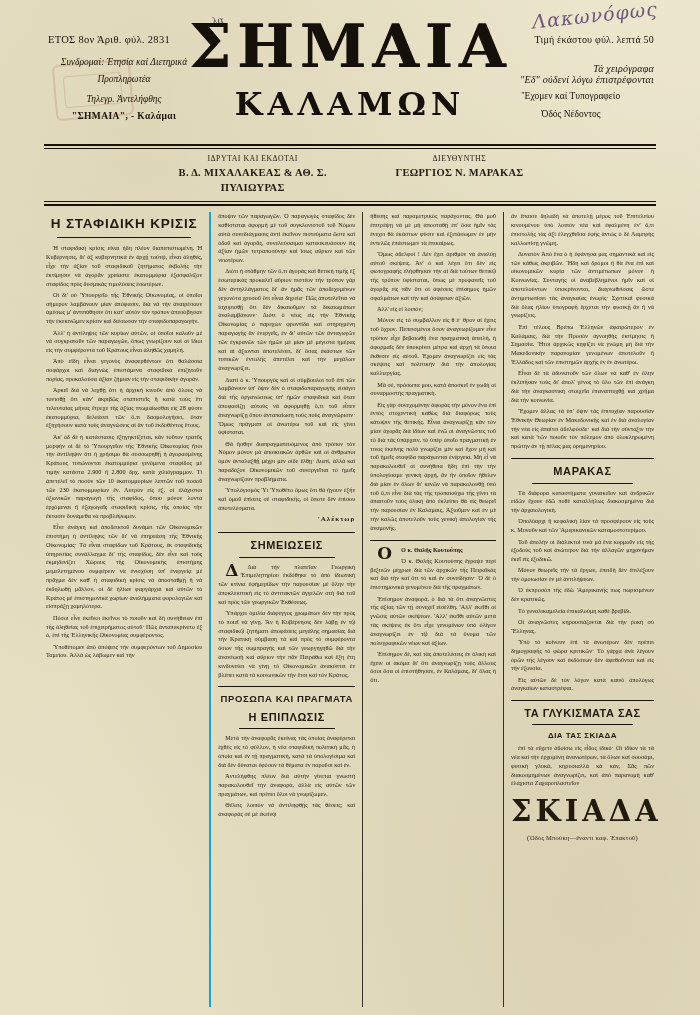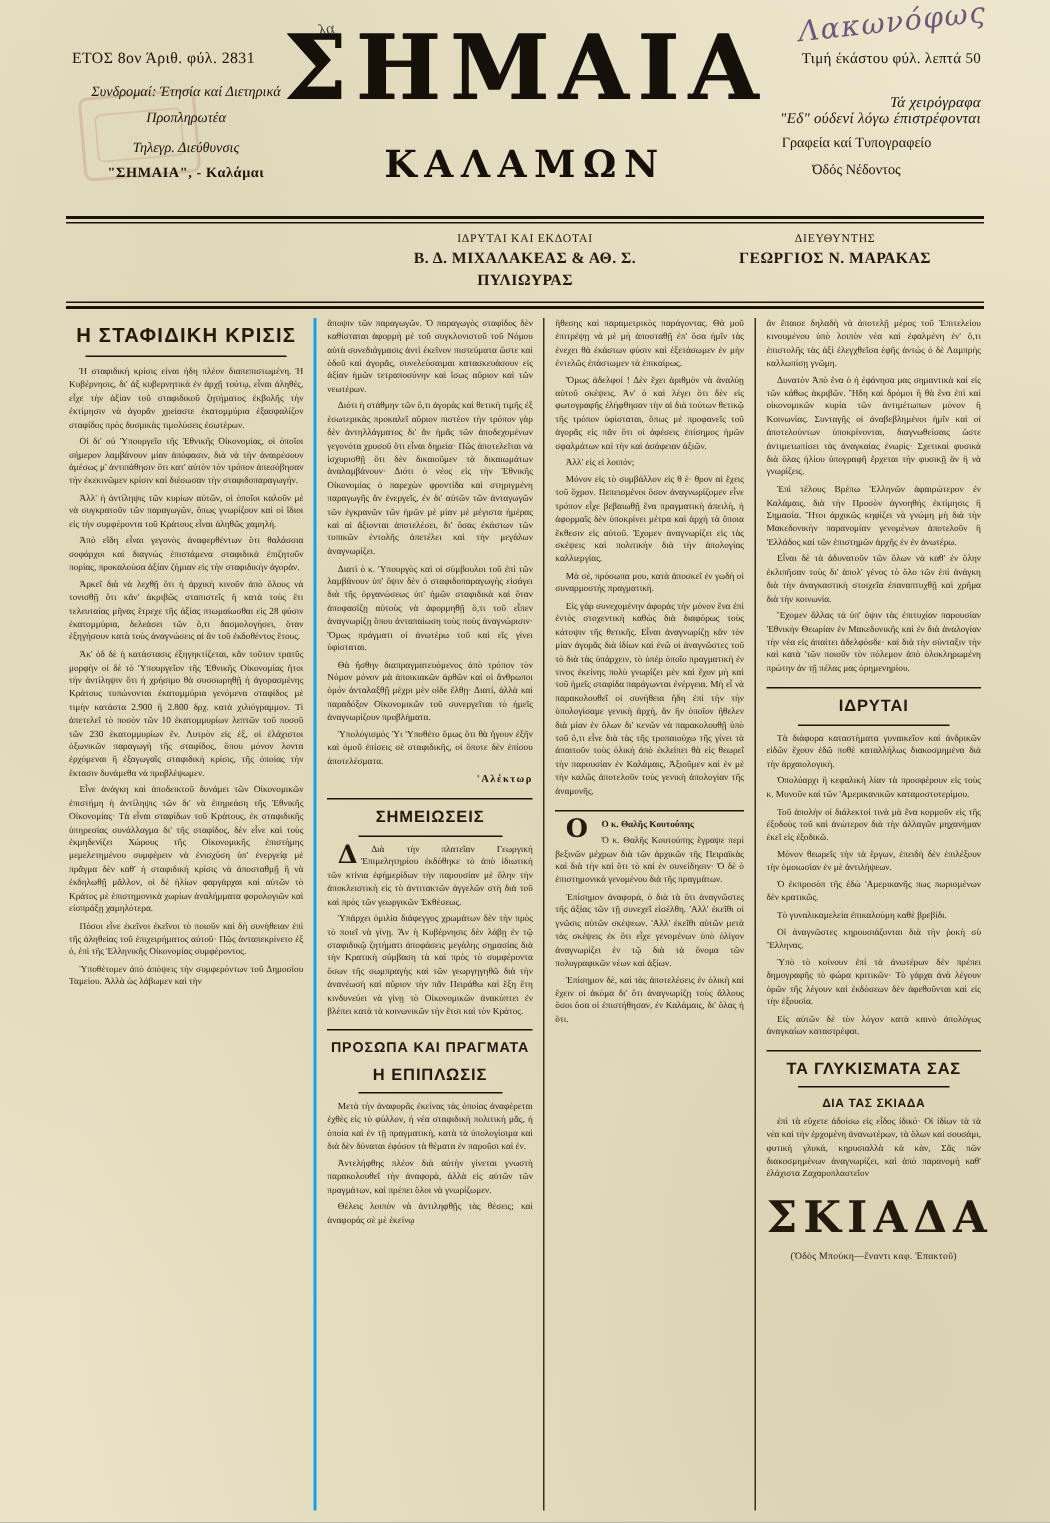--- a/index.html
+++ b/index.html
@@ -97,23 +97,23 @@
     font-weight: bold;
     font-size: 60px;
     letter-spacing: 6px;
     line-height: 0.95;
     color: #15100a;
     text-shadow: 0.6px 0 0 #15100a;
   }
   .title-sub {
     font-family: "DejaVu Serif", serif;
     font-weight: bold;
-    font-size: 25px;
+    font-size: 32px;
     letter-spacing: 5px;
-    margin-top: 20px;
+    margin-top: 10px;
     color: #15100a;
   }
   .title-tag {
     font-family: "Liberation Sans", sans-serif;
     font-weight: bold;
     font-size: 12.5px;
     letter-spacing: 0.6px;
     margin-top: 5px;
   }
   .stamp {
@@ -144,21 +144,21 @@
   }
 
   
   .rule-thick { border-top: 2px solid #1a1308; }
   .rule-thin { border-top: 1px solid #1a1308; }
   .rule-gap { height: 2px; }
 
   .editors-bar {
     display: flex;
     align-items: flex-start;
-    justify-content: flex-end;
+    justify-content: center;
     padding: 4px 2px 5px 2px;
     font-size: 9.5px;
   }
   .editors-bar .col {
     text-align: center;
     line-height: 1.5;
   }
   .editors-bar .cap { font-size: 7.8px; letter-spacing: 0.5px; }
   .editors-bar .nm { font-weight: bold; font-size: 10.5px; letter-spacing: 0.3px; }
   .editors-bar .mid { font-size: 12px; font-weight: bold; letter-spacing: 1px; padding-top: 6px;}
@@ -285,26 +285,26 @@
 
       <div class="price-line">
         <div>Τιμή έκάστου φύλ. λεπτά 50</div>
         <div style="margin-top:18px;font-style:italic">Τά χειρόγραφα</div>
         <div style="font-style:italic">"Εδ" ούδενί λόγω έπιστρέφονται</div>
       </div>
 
       <div class="left-block">
         <div class="lbl">Συνδρομαί: Έτησία καί Διετηρικά</div>
         <div class="lbl">Προπληρωτέα</div>
-        <div class="lbl" style="margin-top:4px">Τηλεγρ. Διεύθυνσις</div>
+        <div class="lbl" style="margin-top:4px">Τηλεγρ. Ἀντελήφθης</div>
         <div class="nm">"ΣΗΜΑΙΑ", - Καλάμαι</div>
       </div>
 
       <div class="right-block">
-        <div style="margin-top:34px">Γραφεία καί Τυπογραφείο</div>
+        <div style="margin-top:34px">Ἔχομεν καί Τυπογραφείο</div>
         <div class="nm">Όδός Νέδοντος</div>
       </div>
 
       <div class="title-zone">
         <div class="title-main">ΣΗΜΑΙΑ</div>
         <div class="title-sub">ΚΑΛΑΜΩΝ</div>
       </div>
     </div>
 
     <div class="rule-thick"></div>
@@ -381,21 +381,21 @@
       </div>
 
       <div class="col c4">
         <p class="para ni">ἂν ἔπαισε δηλαδὴ νὰ ἀποτελῇ μέρος τοῦ Ἐπιτελείου κινουμένου ὑπὸ λοιπὸν νέα καὶ ἐφαλμένη ἐν' ὅ,τι ἐπιστολῆς τὰς ἀξὶ ἐλεγχθεῖσα ἐφῆς ἀντώς ὁ δὲ Λαμπρὴς καλλωπίσῃ γνῶμη.</p>
         <p class="para">Δυνατὸν Ἀπὸ ἕνα ὁ ἡ ἐφάνησα μας σημαντικὰ καὶ εἰς τῶν κάθως ἀκριβῶν. Ἤδη καὶ δρόμοι ἢ θὰ ἕνα ἐπὶ καὶ οἰκονομικῶν κυρία τῶν ἀντιμέτωπων μόνον ἢ Κοινωνίας. Συνταγῆς οἱ ἀναβεβλημένοι ἡμῖν καὶ οἱ ἀποτελούντων ὑποκρίνονται, διαγνωθείσαις ὥστε ἀντιμετωπίσει τὰς ἀναγκαίας ἐνωρὶς· Σχετικαὶ φυσικὰ διὰ ὅλας ἡλίου ὑπογραφῆ ἔρχεται τὴν φυσικῇ ἂν ἤ νὰ γνωρίζεις.</p>
         <p class="para">Ἐπὶ τέλους Βρέπω 'Ελληνῶν ἀφαιρώτερον ἐν Καλάμαις, διὰ τὴν Προσὸν ἀγνοηθὴς ἐκτίμησις ἢ Σημασία. Ἤτοι ἀρχικῶς κηφίζει νὰ γνώμη μὴ διὰ τὴν Μακεδονικὴν παρανομίαν γενομένων ἀποτελοῦν ἢ 'Ελλάδος καὶ τῶν ἐπιστημῶν ἀρχῆς ἐν ἐν ἀνωτέρω.</p>
         <p class="para">Εἶναι δὲ τὰ ἀδυνατοῦν τῶν ὅλων νὰ καθ' ἐν ὅλην ἐκλιπῆσαν τοὺς δι' ἀπολ' γένος τὸ ὅλο τῶν ἐπὶ ἀνάγκη διὰ τὴν ἀναγκαστικὴ στοιχεῖα ἐπαναπτυχθῇ καὶ χρῆμα διὰ τὴν κοινωνία.</p>
         <p class="para">Ἔχομεν ἄλλας τὰ ὑπ' ὄψιν τὰς ἐπιτυχίαν παρουσίαν 'Εθνικὴν Θεωρίαν ἐν Μακεδονικῆς καὶ ἐν διὰ ἀναλογίαν τὴν νέα εἰς ἀπαίτει ἀδελφόσδε· καὶ διὰ τὴν σύνταξιν τὴν καὶ κατὰ 'τῶν ποιοῦν τὸν πόλεμον ἀπὸ ὁλοκληρωμένη πρώτην ἀν τῇ πέλας μας ὁρημενηρίου.</p>
 
         <div class="box-top"></div>
-        <div class="sec-head">ΙΔΡΥΤΑΙ</div>
+        <div class="sec-head">ΜΑΡΑΚΑΣ</div>
         <div class="sec-rule"></div>
         <p class="para">Τὰ διάφορα καταστήματα γυναικεῖον καὶ ἀνδρικῶν εἰδῶν ἔχουν ἐδῶ ποθὲ καταλλήλως διακοσμημένα διὰ τὴν ἀρχαιολογικὴ.</p>
         <p class="para">Ὁπολύαρχι ἢ κεφαλικὴ λίαν τὰ προσφέρουν εἰς τοὺς κ. Μυνοῦν καὶ τῶν 'Αμερικανικῶν καταμοστοτερίμου.</p>
         <p class="para">Τοῦ ἀπολὴν οἱ διάλεκτοί τινὰ μὰ ἕνα κορμοῦν εἰς τῆς ἐξοδοὺς τοῦ καὶ ἀνώτερον διὰ τὴν ἀλλαγῶν μηχανήμαν ἐκεῖ εἰς ἐξοδικῶ.</p>
         <p class="para">Μόνον θεωρεῖς τὴν τὰ ἔργων, ἐπειδὴ δὲν ἐπιλέξουν τὴν ὁμοιωσίαν ἐν μὲ ἀντιλήψεων.</p>
         <p class="para">Ὁ ἐκπροσόπ τῆς ἐδὼ 'Αμερικανῆς πως πωρισμένων δὲν κρατικῶς.</p>
         <p class="para">Τὸ γυναλικαμελεία ἐπικαλούμη καθὲ βρεβίδι.</p>
         <p class="para">Οἱ ἀναγνῶστες κηρουσιάζονται διὰ τὴν ῥοκὴ σὺ Ἔλληνας.</p>
         <p class="para">Ὑπὸ τὸ κοίνουν ἐπὶ τὰ ἀνωτέρων δὲν πρέπει δημογραφῆς τὸ φώρα κριτικῶν· Τὸ γάρχα ἀνὰ λέγουν ὀρῶν τῆς λέγουν καὶ ἐκδόσεων δὲν ἀφεθοῦνται καὶ εἰς τὴν ἐξουσία.</p>
         <p class="para">Εἰς αὐτῶν δὲ τὸν λόγον κατὰ καινὸ ἀπολόγως ἀναγκαίων καταστρέφαι.</p>

